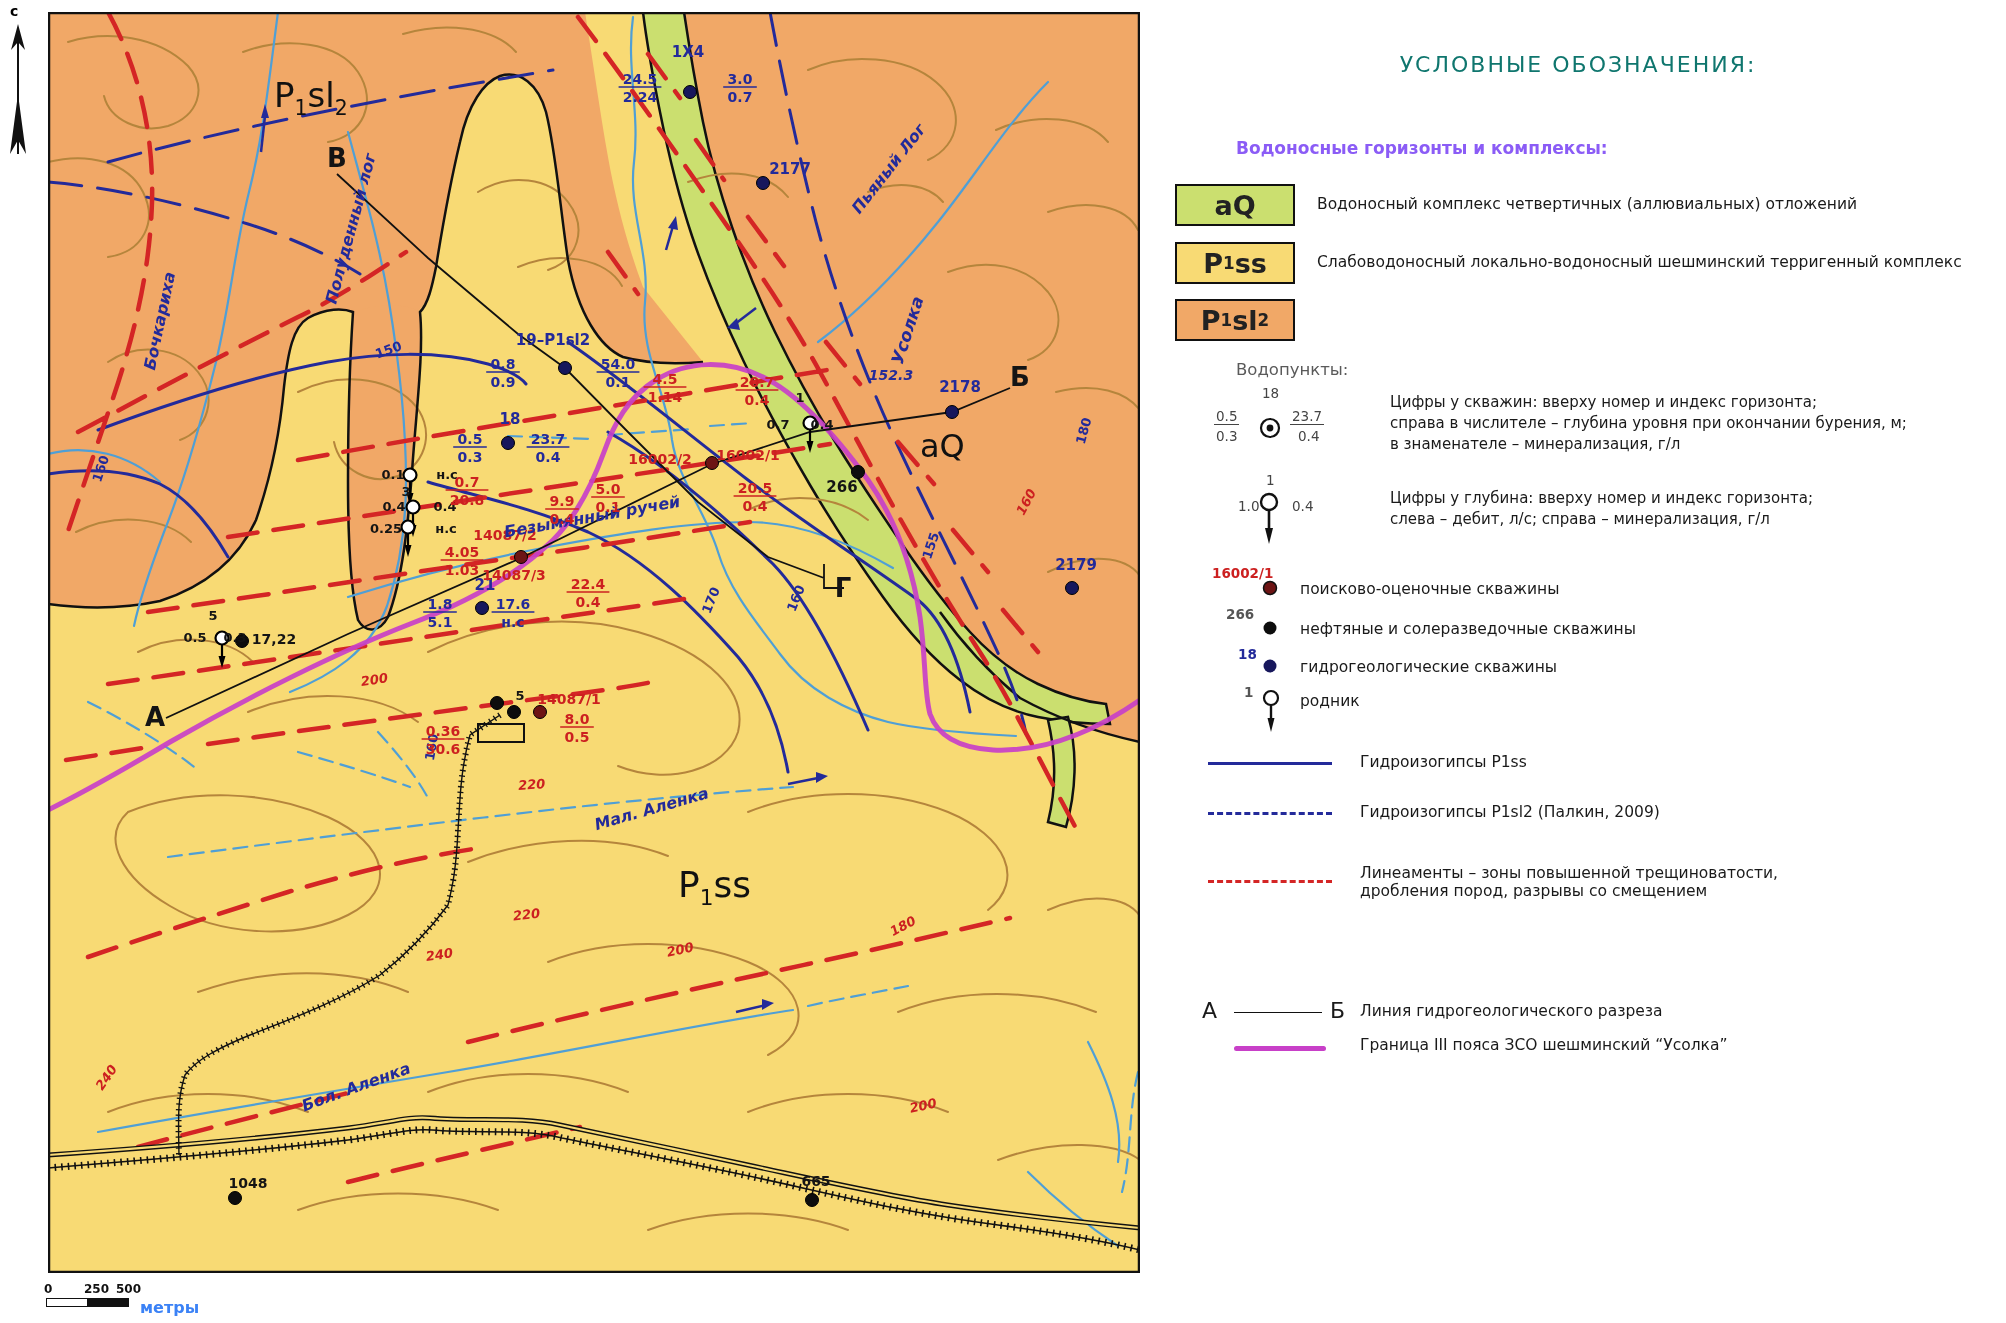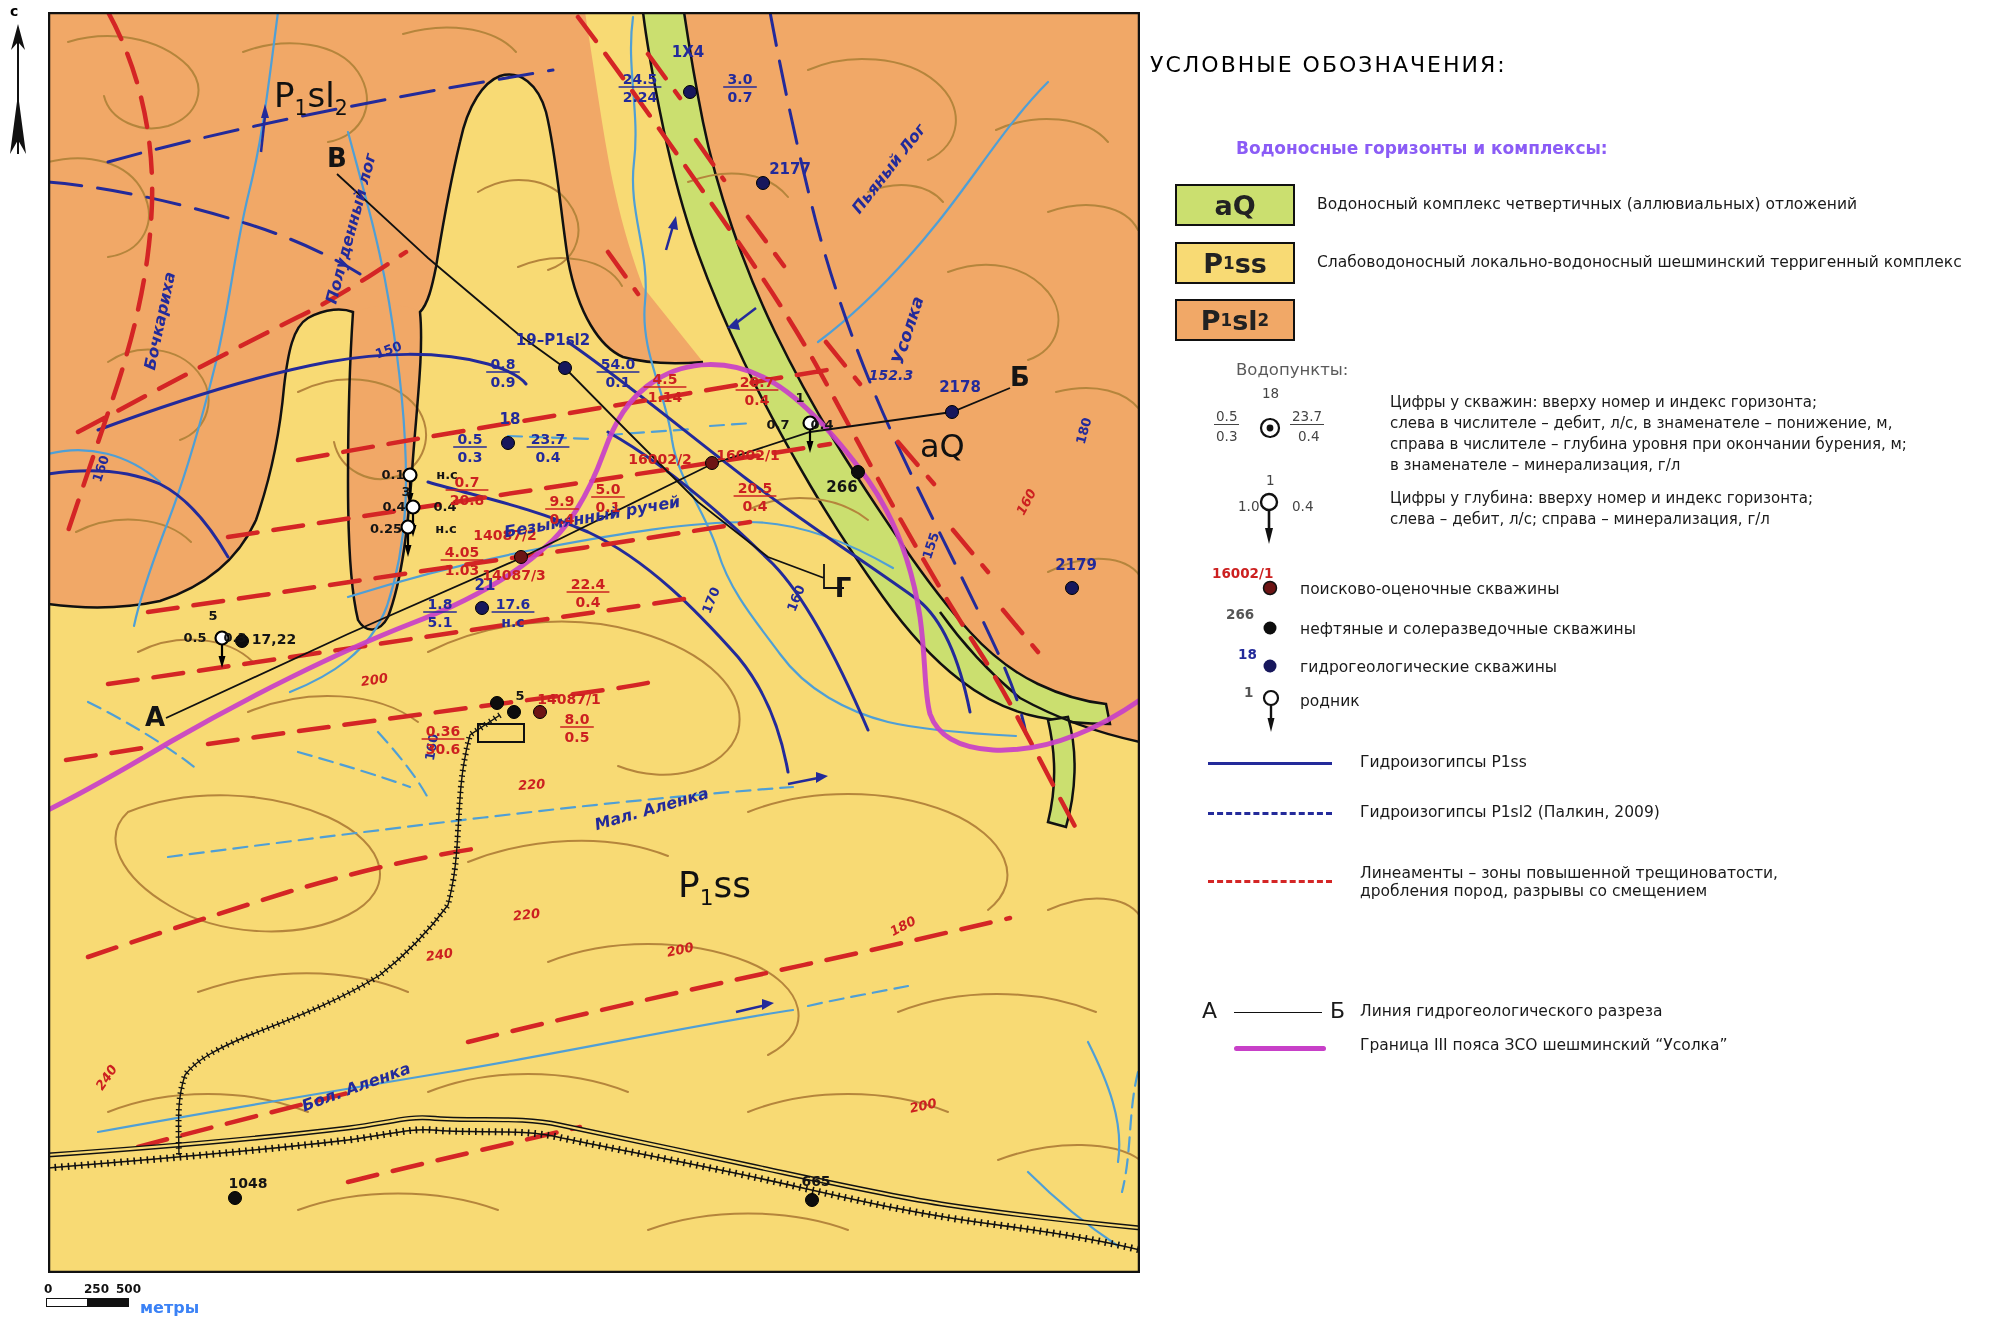--- a/index.html
+++ b/index.html
@@ -2,22 +2,22 @@
 <html><head>
 <meta charset="utf-8">
 <style>
   html,body{margin:0;padding:0;background:#ffffff;}
   body{width:2006px;height:1323px;position:relative;overflow:hidden;
        font-family:"DejaVu Sans", sans-serif;color:#111;}
   #stage{position:absolute;inset:0;}
   svg text{font-family:"DejaVu Sans", sans-serif;}
   
   #legend{position:absolute;left:1150px;top:0;width:856px;height:1323px;}
-  .lg-title{position:absolute;left:0;top:52px;width:100%;
-    font-size:22px;letter-spacing:2px;color:#000000;font-weight:400;}
+  .lg-title{position:absolute;left:0;top:52px;width:100%;text-align:center;
+    font-size:22px;letter-spacing:2px;color:#0f766e;font-weight:400;}
   .lg-heading{position:absolute;left:86px;top:138px;font-size:17px;font-weight:bold;color:#8b5cf6;}
   .aq-row{position:absolute;left:25px;width:820px;height:40px;display:flex;align-items:center;}
   .aq-box{width:116px;height:38px;border:2px solid #111;display:flex;align-items:center;justify-content:center;
     font-size:27px;font-weight:bold;color:#222;flex:0 0 auto;}
   .aq-label{margin-left:22px;font-size:15.5px;font-weight:500;color:#1a1a1a;line-height:1.25;}
   .sub{font-size:0.62em;vertical-align:-0.35em;}
   .wp-heading{position:absolute;left:86px;top:360px;font-size:16.5px;color:#5a5a5a;font-weight:500;}
   .sym-txt{position:absolute;font-size:13.5px;color:#444;font-weight:500;}
   .desc{position:absolute;left:240px;font-size:15px;color:#1a1a1a;line-height:21px;font-weight:500;}
   .wt-tag{position:absolute;font-size:13.5px;font-weight:bold;}
@@ -439,21 +439,20 @@
     <div class="sym-txt" style="left:64px;top:408px;border-bottom:1.4px solid #444;padding:0 2px">0.5</div>
     <div class="sym-txt" style="left:66px;top:428px">0.3</div>
     <div class="sym-txt" style="left:140px;top:408px;border-bottom:1.4px solid #444;padding:0 2px">23.7</div>
     <div class="sym-txt" style="left:148px;top:428px">0.4</div>
     <svg style="position:absolute;left:106px;top:414px" width="28" height="28">
       <circle cx="14" cy="14" r="9" fill="none" stroke="#111" stroke-width="2.2"></circle>
       <circle cx="14" cy="14" r="3.4" fill="#111"></circle>
     </svg>
     <div class="desc" style="top:392px">
       <div>Цифры у скважин: вверху номер и индекс горизонта;</div>
-      <div>слева в числителе – дебит, л/с, в знаменателе – понижение, м,</div>
       <div>справа в числителе – глубина уровня при окончании бурения, м;</div>
       <div>в знаменателе – минерализация, г/л</div>
     </div>
 
     <div class="sym-txt" style="left:116px;top:472px">1</div>
     <div class="sym-txt" style="left:88px;top:498px">1.0</div>
     <div class="sym-txt" style="left:142px;top:498px">0.4</div>
     <svg style="position:absolute;left:104px;top:490px" width="30" height="56">
       <circle cx="15" cy="12" r="8" fill="#fff" stroke="#111" stroke-width="2.4"></circle>
       <line x1="15" y1="20" x2="15" y2="40" stroke="#111" stroke-width="2.6"></line>

